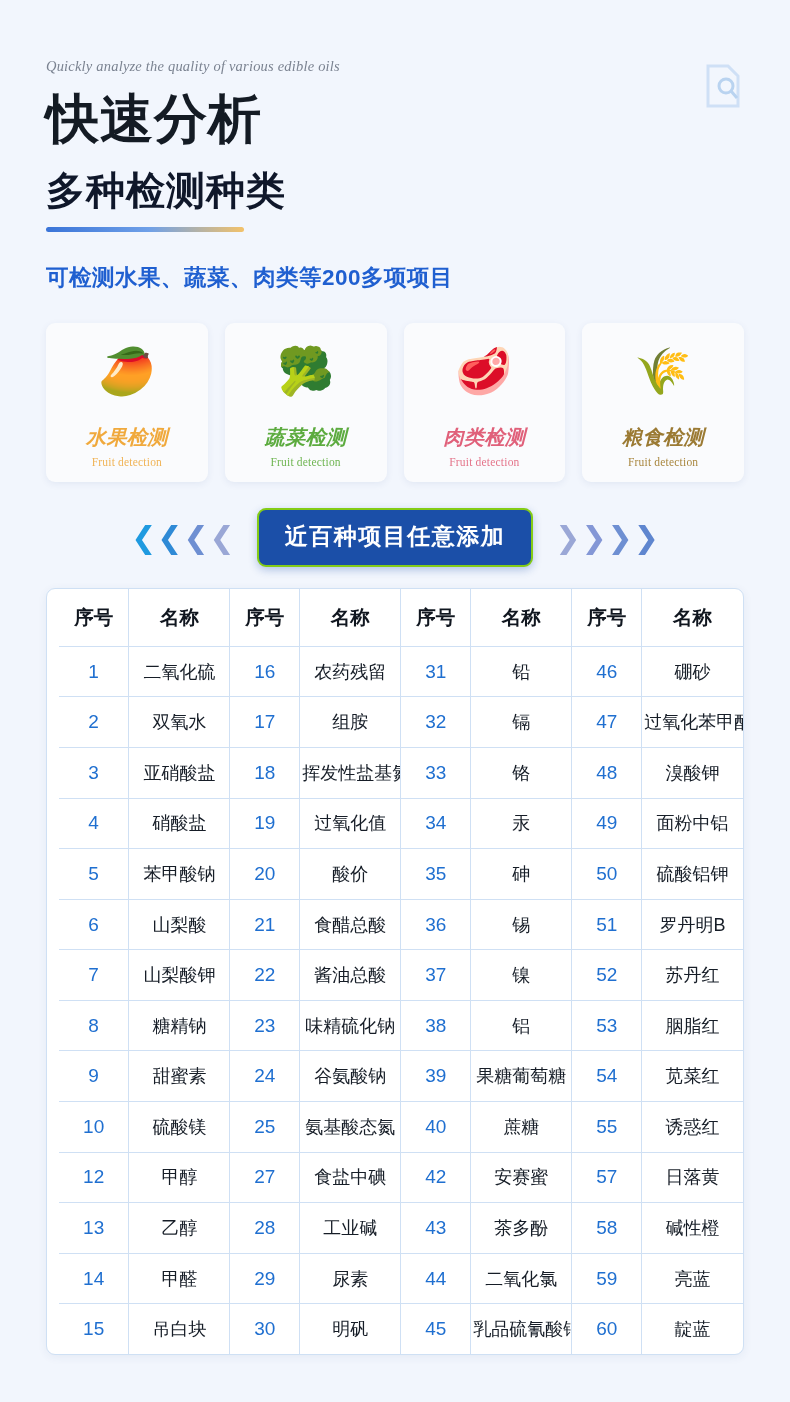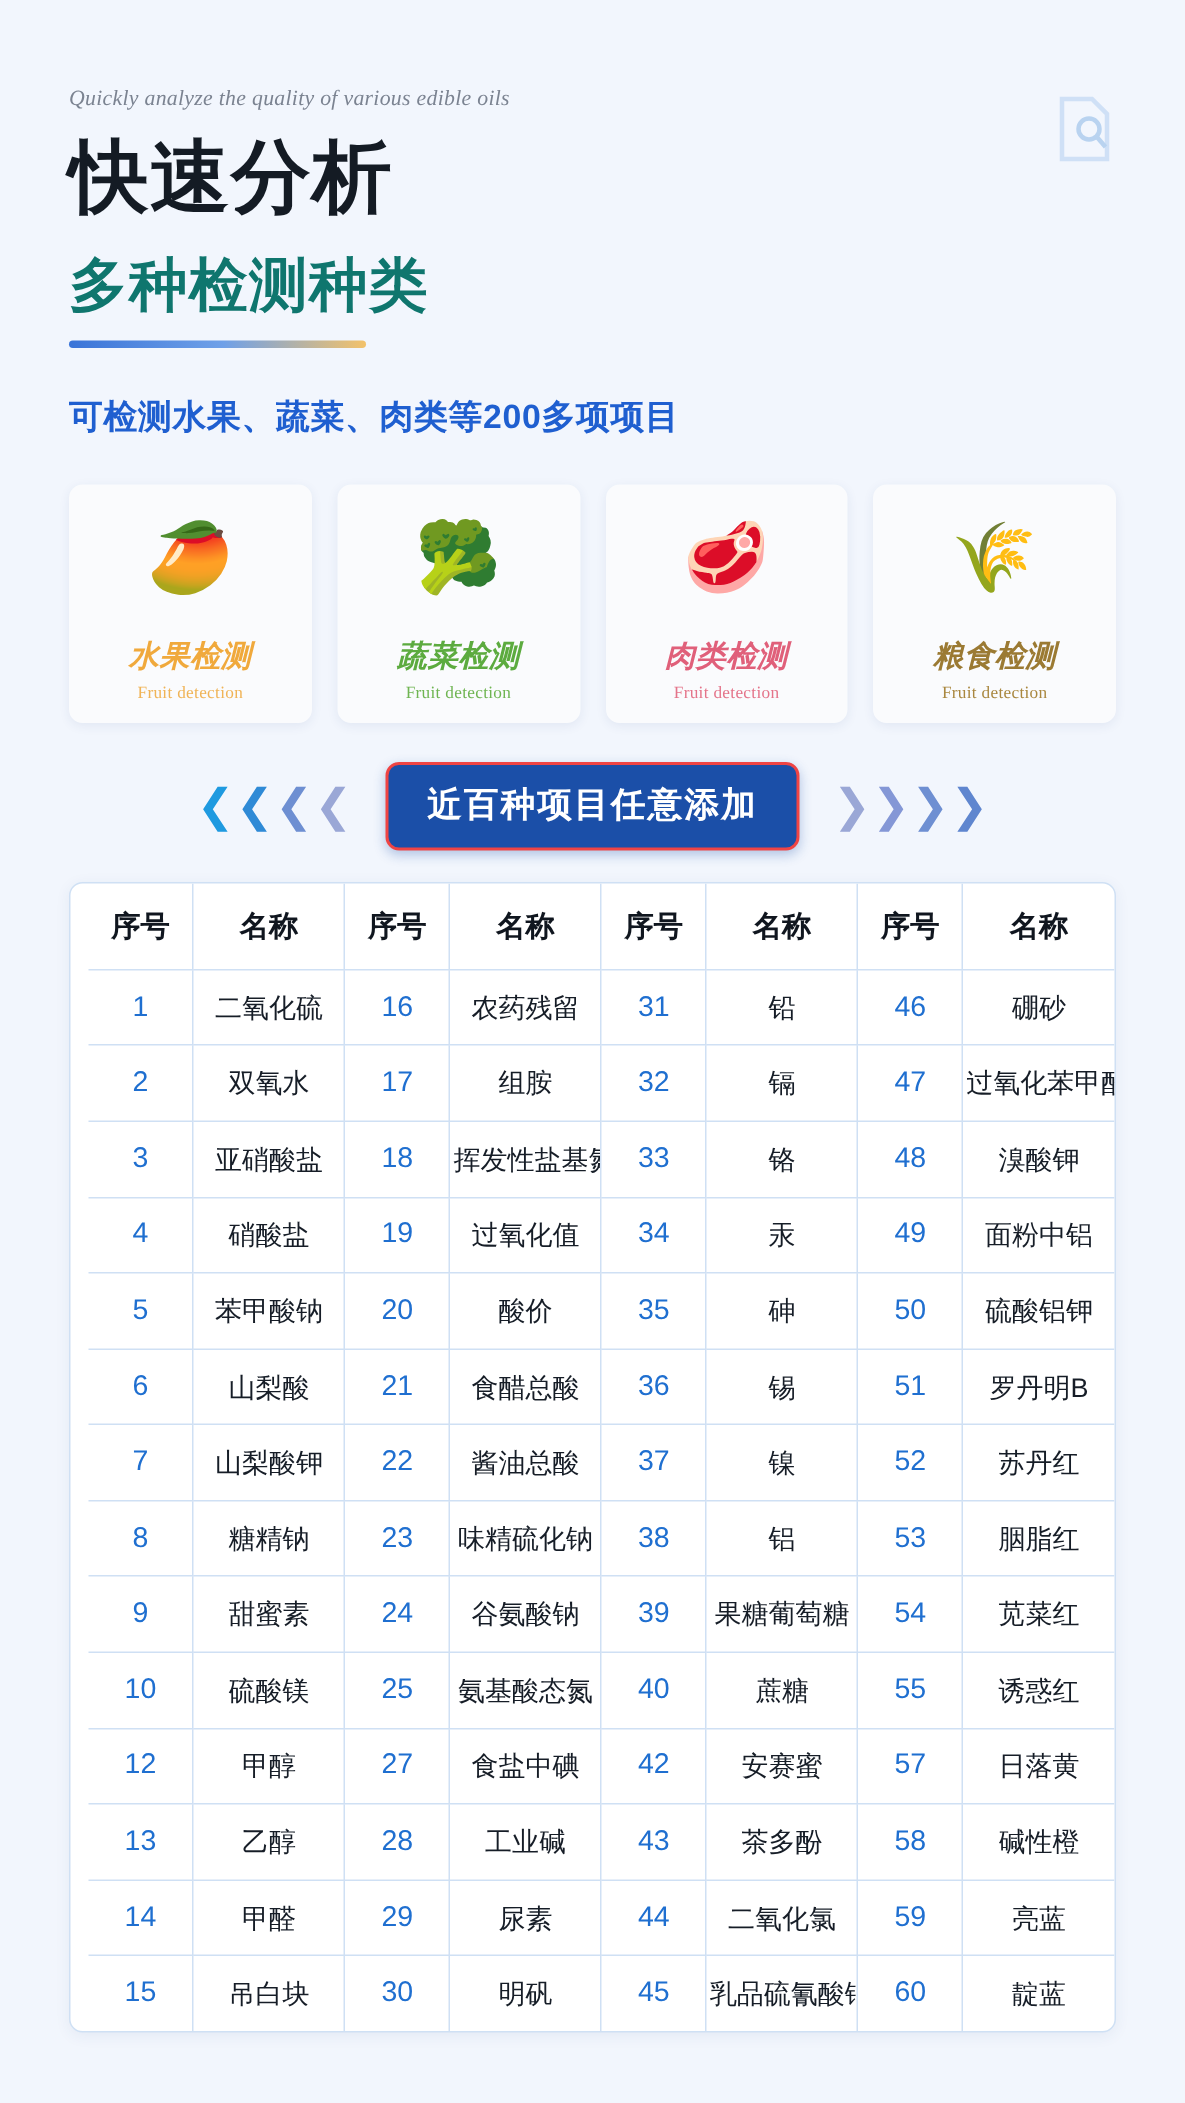--- a/index.html
+++ b/index.html
@@ -44,21 +44,21 @@
   .title-main {
     font-size: 53px;
     font-weight: bold;
     color: #141b24;
     letter-spacing: 1px;
     line-height: 1.15;
   }
   .title-sub {
     font-size: 39px;
     font-weight: bold;
-    color: #0f766e;
+    color: #0f172a;
     letter-spacing: 1px;
     line-height: 1.2;
   }
   .underline {
     margin-top: 12px;
     width: 198px;
     height: 5px;
     border-radius: 3px;
     background: linear-gradient(90deg, #3a74d8 0%, #6fa0e8 52%, #f3c26a 100%);
   }
@@ -141,21 +141,21 @@
   }
   .banner-pill {
     background: #1b4fa8;
     color: #ffffff;
     font-size: 23px;
     font-weight: bold;
     letter-spacing: 1.5px;
     border-radius: 9px;
     padding: 11px 26px 13px;
     box-shadow: 0 3px 8px rgba(27, 79, 168, 0.3);
-    border: 2px solid #ef4444;
+    border: 2px solid #84cc16;
   }
 
   
   .table-wrap {
     margin-top: 22px;
     background: #ffffff;
     border-radius: 9px;
     border: 1px solid #cfe0f4;
     box-shadow: 0 2px 10px rgba(40, 70, 130, 0.07);
     overflow: hidden;

